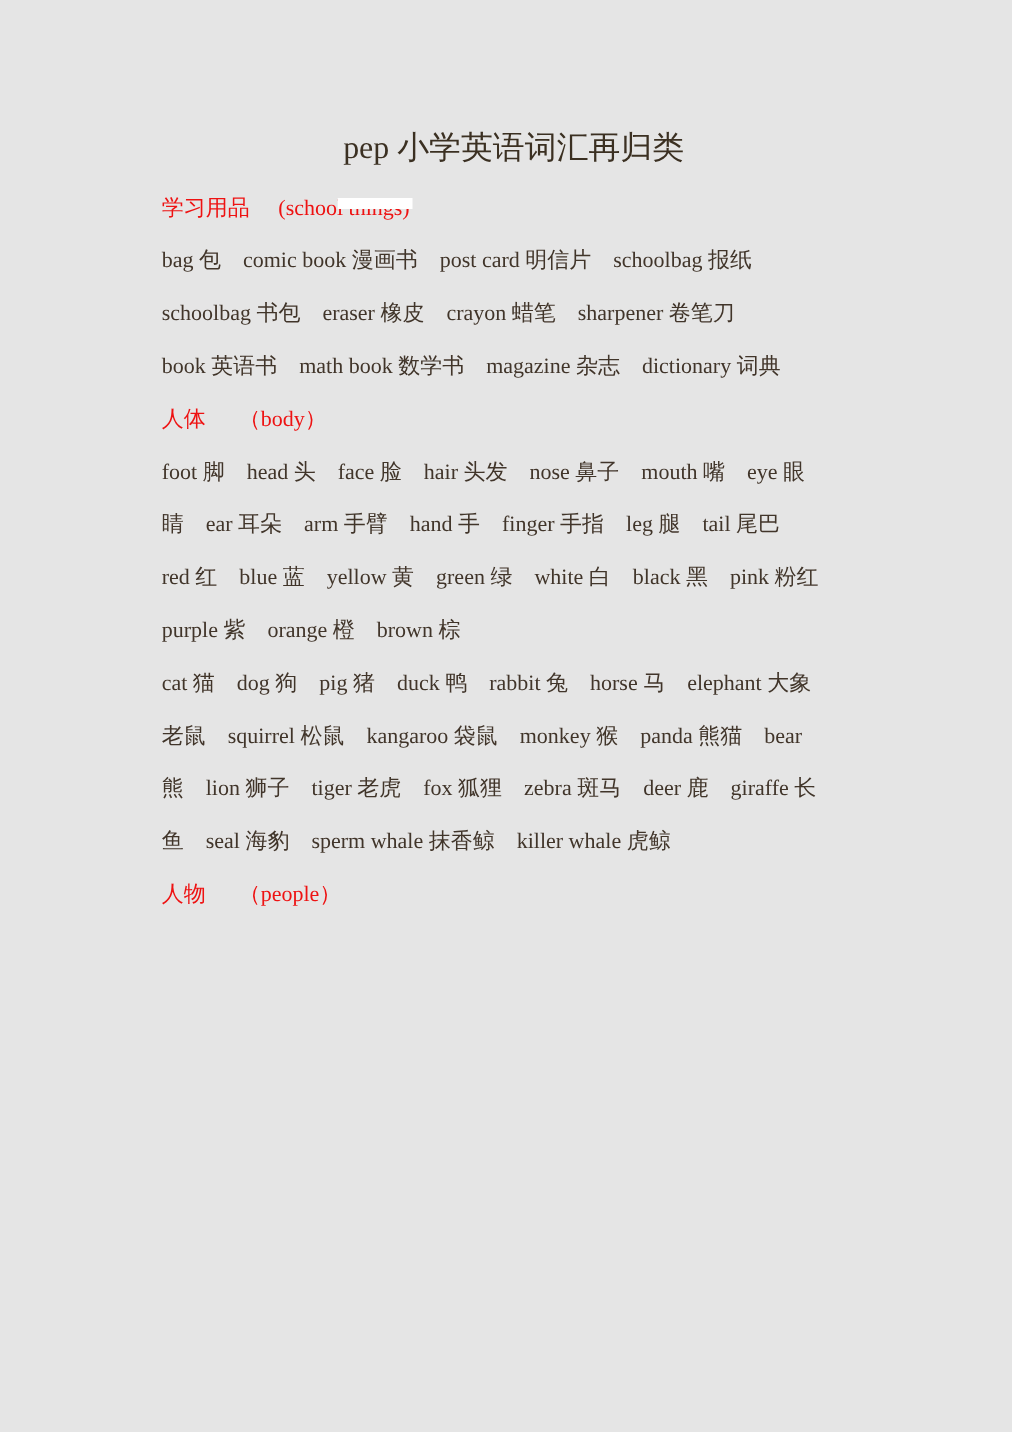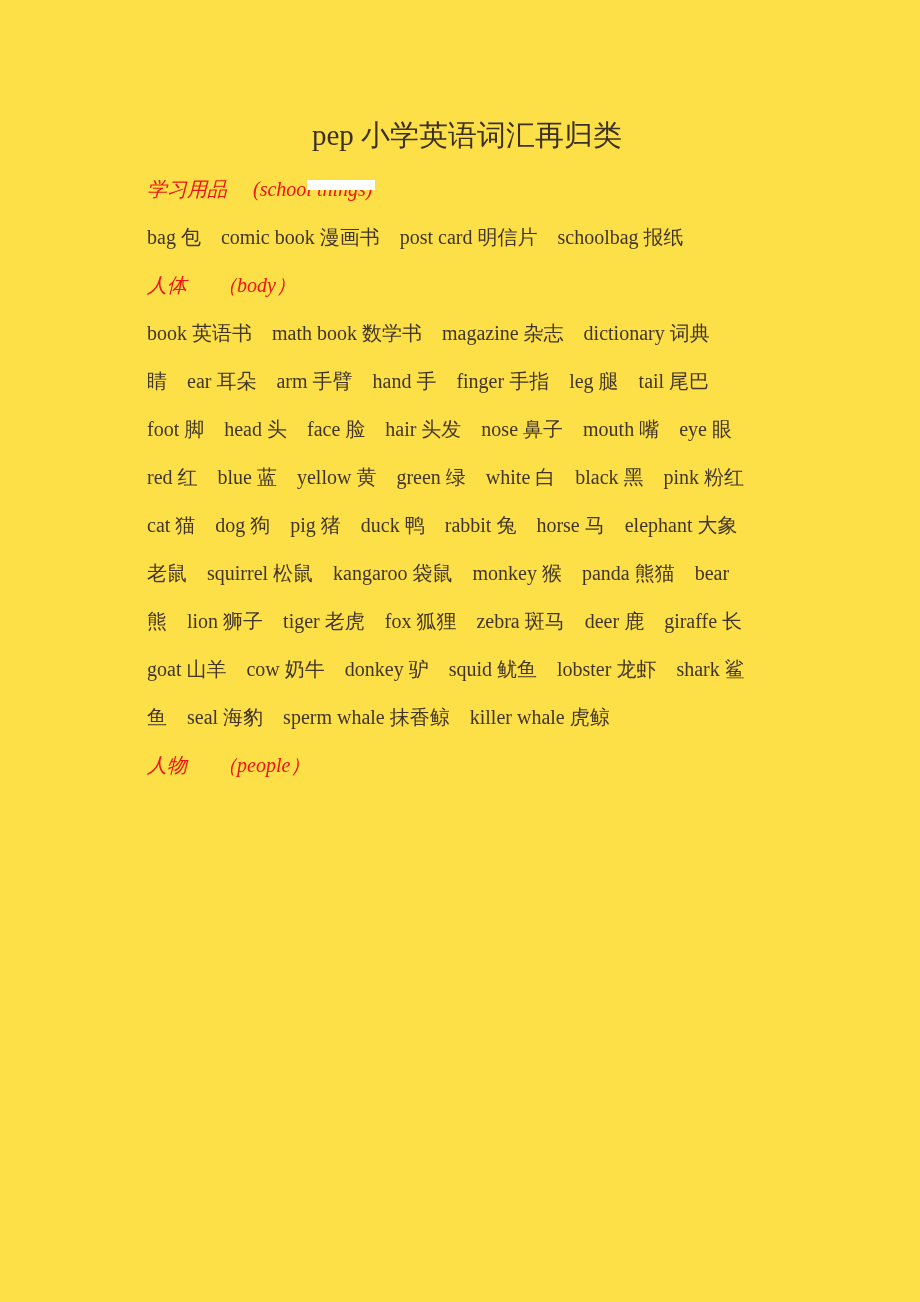--- a/index.html
+++ b/index.html
@@ -4,21 +4,21 @@
 <style>
   html, body {
     margin: 0;
     padding: 0;
     background: #ffffff;
   }
   .page {
     position: relative;
     width: 920px;
     height: 1302px;
-    background: #fde047;
+    background: #e5e5e5;
     overflow: hidden;
     font-family: "Liberation Serif", "DejaVu Serif", serif;
     color: #41352a;
   }
   .doc-title {
     position: absolute;
     top: 107px;
     left: 0;
     width: 920px;
     height: 56px;
@@ -38,21 +38,20 @@
   }
   .text-line {
     height: 48px;
     line-height: 48px;
     font-size: 20px;
     white-space: pre;
     color: #41352a;
   }
   .heading {
     color: #ee1212;
-    font-style: italic;
   }
   .h-zh { color: #ee1212; }
   .h-en {
     display: inline-block;
     line-height: normal;
     position: relative;
     margin-left: 30px;
     color: #ee1212;
   }
   .h-en.first { margin-left: 26px; }
@@ -71,30 +70,31 @@
 <body>
 
 <div class="page">
 
   <div class="doc-title">pep 小学英语词汇再归类</div>
 
   <div class="content">
 
     <div class="text-line heading"><span class="h-zh">学习用品</span><span class="h-en first clip-artifact">(school things)</span></div>
     <div class="text-line">bag 包    comic book 漫画书    post card 明信片    schoolbag 报纸</div>
+    <div class="text-line">schoolbag 书包    eraser 橡皮    crayon 蜡笔    sharpener 卷笔刀</div>
+    <div class="text-line">book 英语书    math book 数学书    magazine 杂志    dictionary 词典</div>
+
     <div class="text-line heading"><span class="h-zh">人体</span><span class="h-en">（body）</span></div>
-
-    <div class="text-line">book 英语书    math book 数学书    magazine 杂志    dictionary 词典</div>
+    <div class="text-line">foot 脚    head 头    face 脸    hair 头发    nose 鼻子    mouth 嘴    eye 眼</div>
     <div class="text-line">睛    ear 耳朵    arm 手臂    hand 手    finger 手指    leg 腿    tail 尾巴</div>
-    <div class="text-line">foot 脚    head 头    face 脸    hair 头发    nose 鼻子    mouth 嘴    eye 眼</div>
 
     <div class="text-line">red 红    blue 蓝    yellow 黄    green 绿    white 白    black 黑    pink 粉红</div>
+    <div class="text-line">purple 紫    orange 橙    brown 棕</div>
 
     <div class="text-line">cat 猫    dog 狗    pig 猪    duck 鸭    rabbit 兔    horse 马    elephant 大象</div>
     <div class="text-line">老鼠    squirrel 松鼠    kangaroo 袋鼠    monkey 猴    panda 熊猫    bear</div>
     <div class="text-line">熊    lion 狮子    tiger 老虎    fox 狐狸    zebra 斑马    deer 鹿    giraffe 长</div>
-    <div class="text-line">goat 山羊    cow 奶牛    donkey 驴    squid 鱿鱼    lobster 龙虾    shark 鲨</div>
     <div class="text-line">鱼    seal 海豹    sperm whale 抹香鲸    killer whale 虎鲸</div>
 
     <div class="text-line heading"><span class="h-zh">人物</span><span class="h-en">（people）</span></div>
 
   </div>
 </div>
 
 </body></html>

